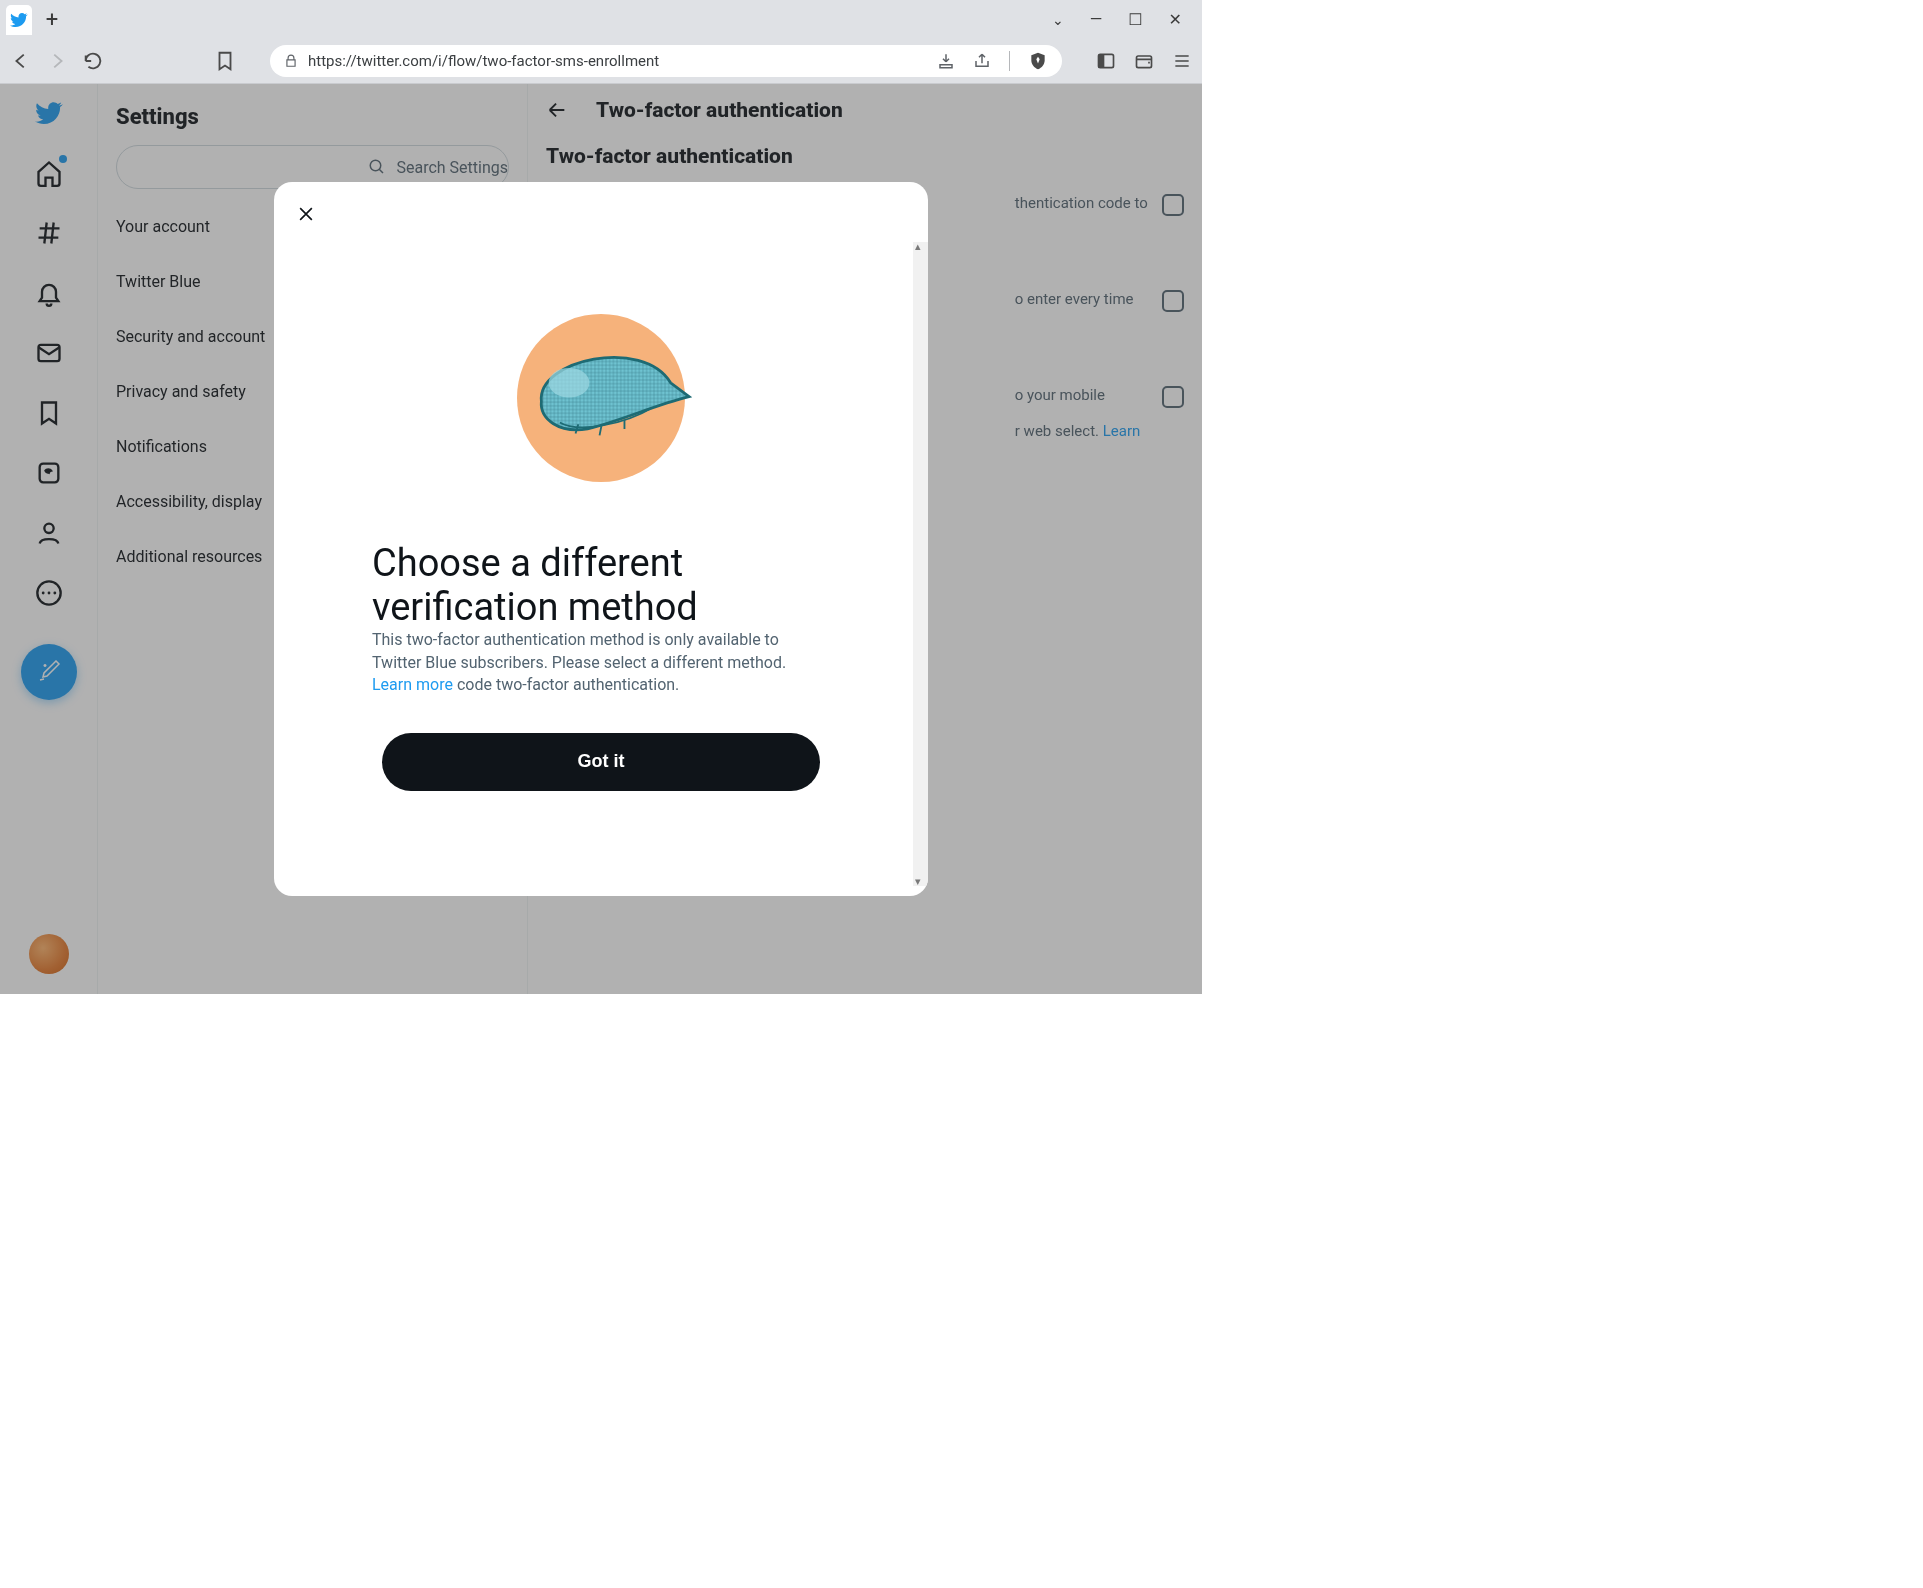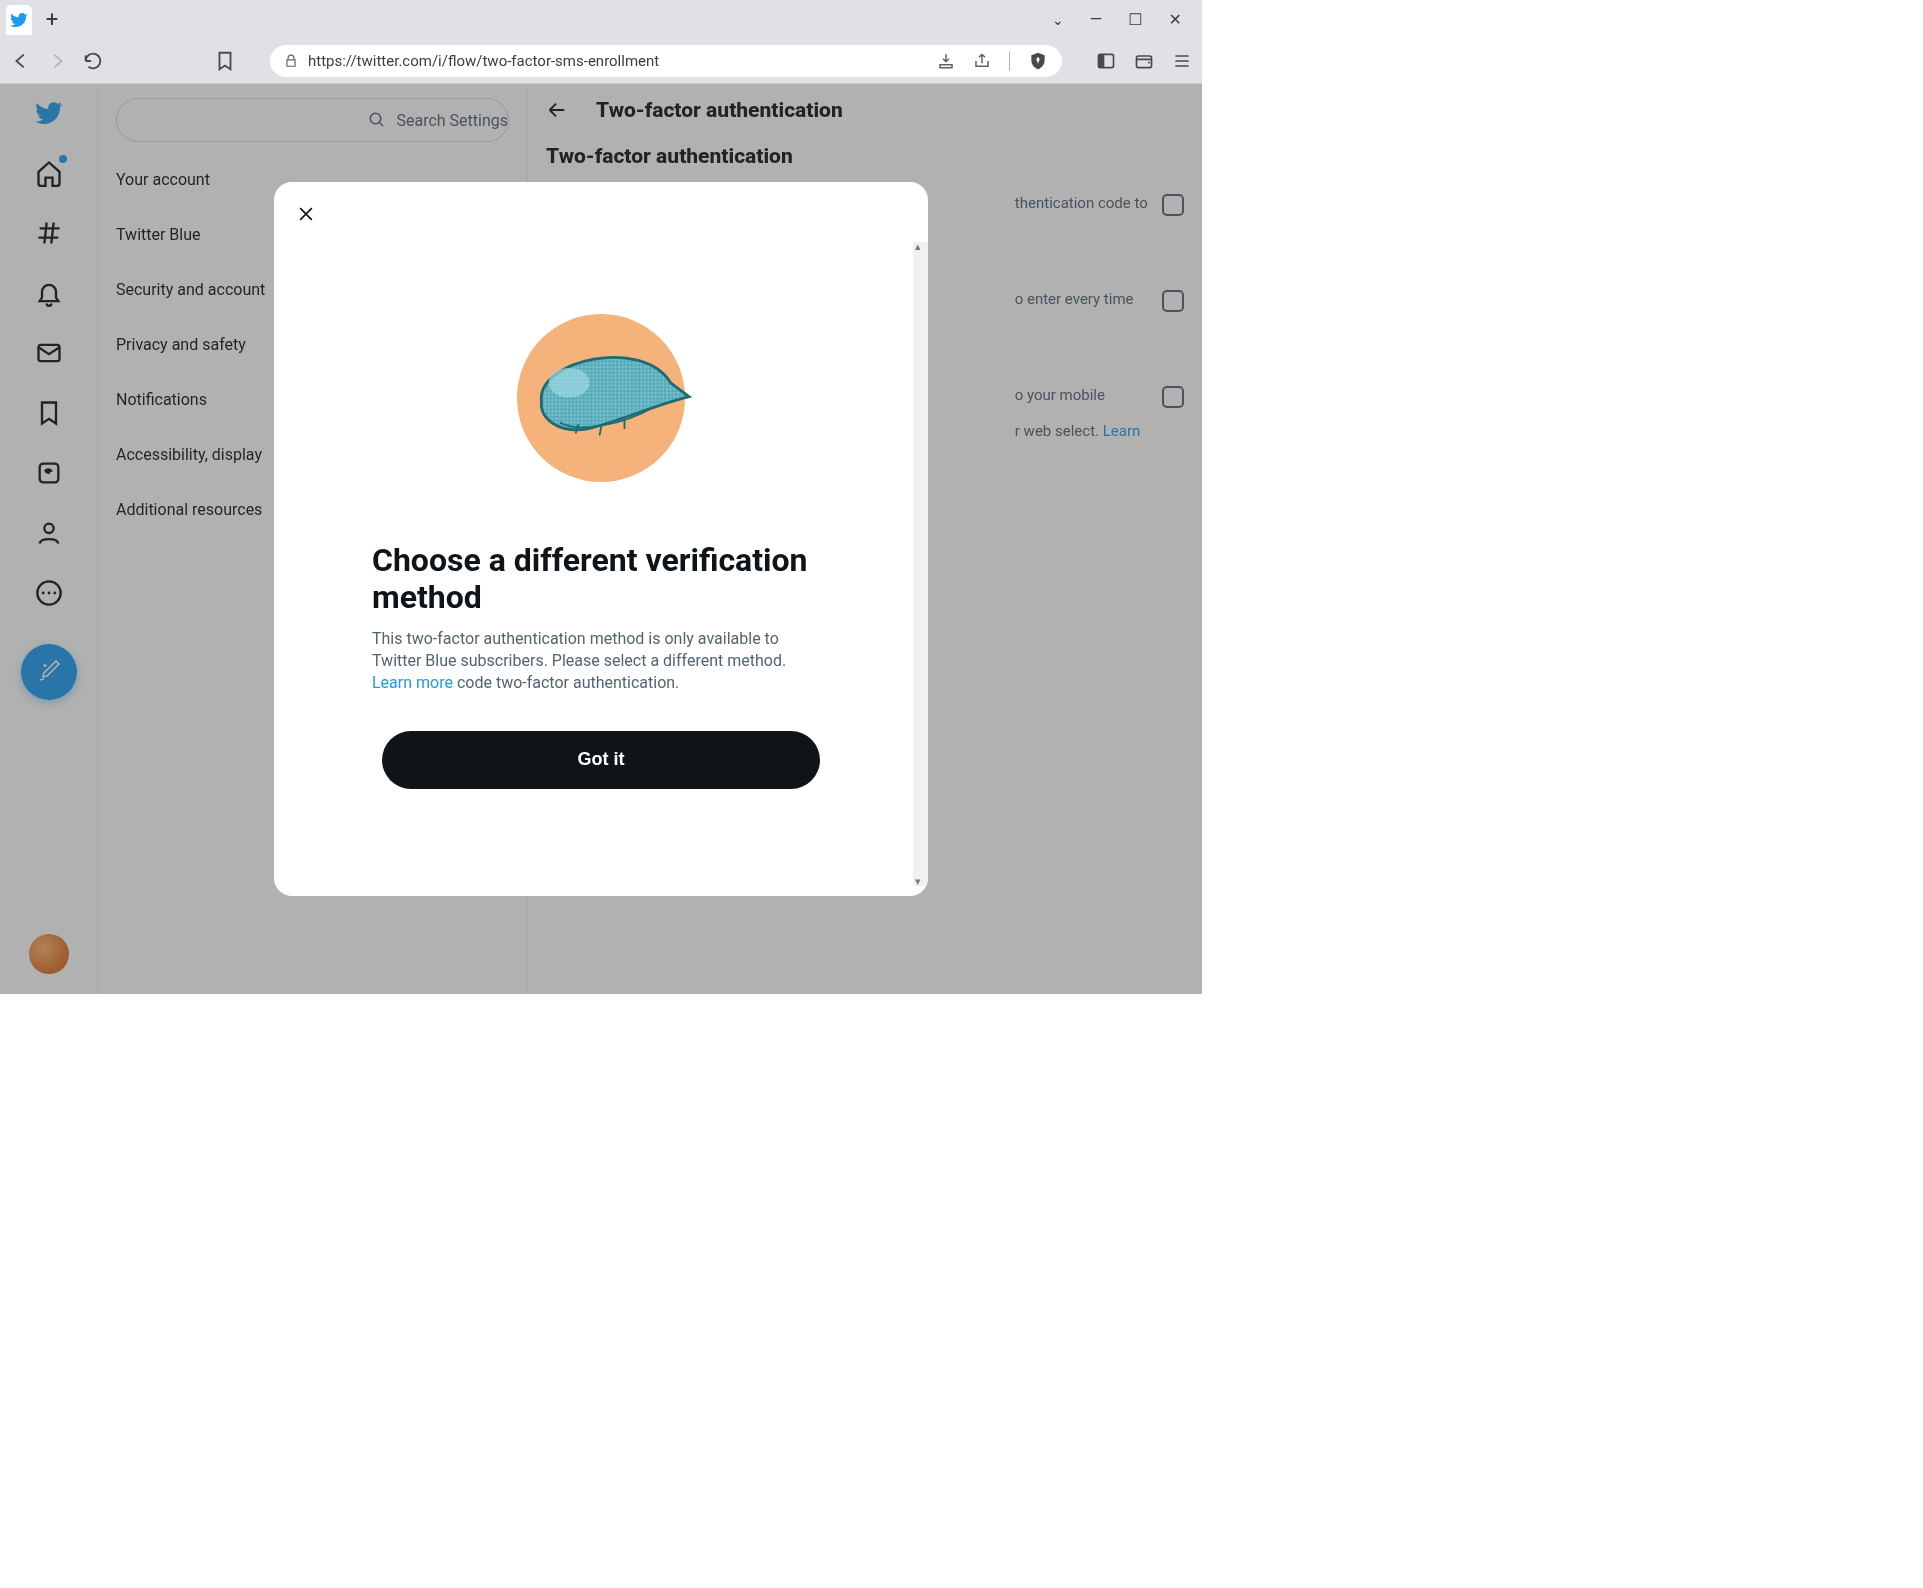--- a/index.html
+++ b/index.html
@@ -262,24 +262,23 @@
     width:168px;height:168px;
     background:#f6b27b;
     border-radius:50%;
   }
   .illus .helmet {
     position:absolute;
     top:30px;left:10px;
     width:190px;height:120px;
   }
   .modal h3 {
-    font-size:32px;
-    font-weight:700;
+    font-size:38px;
+    font-weight:400;
     line-height:1.15;
-    margin-bottom:12px;
   }
   .modal p {
     font-size:16px;
     color:#536471;
     line-height:1.4;
     margin-bottom:36px;
   }
   .modal p a { color:#1d9bf0; text-decoration:none; }
   .got-it {
     width:100%;
@@ -426,20 +425,21 @@
     <div class="compose-btn">
       <svg viewBox="0 0 24 24">
           <path d="M22 4l-3 3-9 9-4 1 1-4 9-9 3-3 3 3zM3 20l4-1" stroke="#fff" stroke-width="1.5" fill="none"></path>
           <path d="M8 4v3M6.5 5.5h3" stroke="#fff" stroke-width="1.5"></path>
         </svg>
     </div>
     <div class="profile-orb"></div>
   </div>
 
   <div class="settings-col">
+    <h1>Settings</h1>
     <div class="search-wrap">
       <div class="search-settings">
         <svg width="18" height="18" viewBox="0 0 24 24">
             <circle cx="10" cy="10" r="7" fill="none" stroke="#536471" stroke-width="2"></circle>
             <path d="M15 15l5 5" stroke="#536471" stroke-width="2"></path>
           </svg>
         <span>Search Settings</span>
       </div>
     </div>
     <div class="settings-item">Your account</div>

